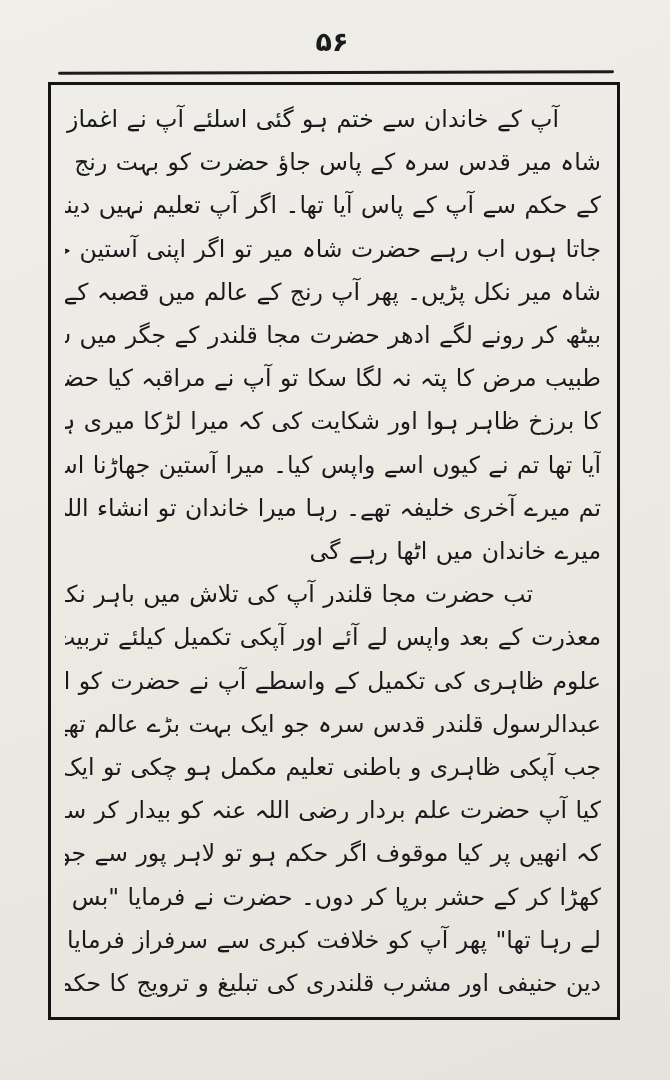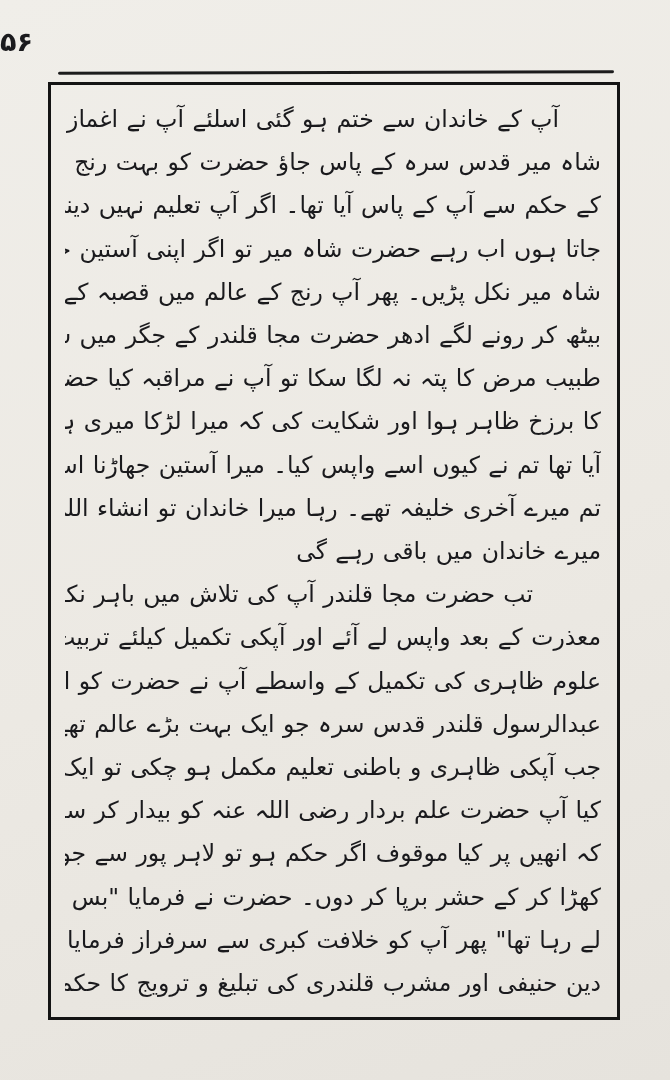--- a/index.html
+++ b/index.html
@@ -10,20 +10,21 @@
     background:var(--paper,#eae7e1);
     overflow:hidden;
   }
   .page{
     position:absolute;inset:0;
     background:linear-gradient(160deg,#f0eee9 0%,#ece9e3 55%,#e6e3dd 100%);
   }
   .page-number{
     position:absolute;
     top:26px;left:0;right:6px;
+    text-align:center;
     font-size:27px;
     font-weight:bold;
     letter-spacing:2px;
     color:var(--ink,#1a1a1d);
   }
   .header-rule{
     position:absolute;
     top:71px;left:58px;right:56px;
     height:2.5px;
     background:#1c1c1c;
@@ -67,21 +68,21 @@
         <div class="line p-start">آپ کے خاندان سے ختم ہو گئی اسلئے آپ نے اغماز کیا اور فرمایا لاہور</div>
         <div class="line">شاہ میر قدس سرہ کے پاس جاؤ حضرت کو بہت رنج ہوا اور فرمایا میں عم محترم</div>
         <div class="line">کے حکم سے آپ کے پاس آیا تھا۔ اگر آپ تعلیم نہیں دینی چاہتے تو میں واپس</div>
         <div class="line">جاتا ہوں اب رہے حضرت شاہ میر تو اگر اپنی آستین جھاڑ دوں تو کتنے</div>
         <div class="line">شاہ میر نکل پڑیں۔ پھر آپ رنج کے عالم میں قصبہ کے باہر ایک مندر میں</div>
         <div class="line">بیٹھ کر رونے لگے ادھر حضرت مجا قلندر کے جگر میں سخت درد اٹھا</div>
         <div class="line">طبیب مرض کا پتہ نہ لگا سکا تو آپ نے مراقبہ کیا حضرت عبدالقدوس قلندر</div>
         <div class="line">کا برزخ ظاہر ہوا اور شکایت کی کہ میرا لڑکا میری ہدایت پر تمہارے پاس</div>
         <div class="line">آیا تھا تم نے کیوں اسے واپس کیا۔ میرا آستین جھاڑنا اسلئے تھا کہ</div>
         <div class="line">تم میرے آخری خلیفہ تھے۔ رہا میرا خاندان تو انشاء اللہ دولت فقر ہمیشہ</div>
-        <div class="line short">میرے خاندان میں باقی رہے گی</div>
+        <div class="line short">میرے خاندان میں اٹھا رہے گی</div>
         <div class="line p-start2">تب حضرت مجا قلندر آپ کی تلاش میں باہر نکلے اور ڈھونڈ کر</div>
         <div class="line">معذرت کے بعد واپس لے آئے اور آپکی تکمیل کیلئے تربیت شروع کی</div>
         <div class="line">علوم ظاہری کی تکمیل کے واسطے آپ نے حضرت کو اپنے خلیفہ حضرت شاہ</div>
         <div class="line">عبدالرسول قلندر قدس سرہ جو ایک بہت بڑے عالم تھے کے پاس بھیجا</div>
         <div class="line">جب آپکی ظاہری و باطنی تعلیم مکمل ہو چکی تو ایک دن حضرت مجا قلندر نے پوچھا</div>
         <div class="line">کیا آپ حضرت علم بردار رضی اللہ عنہ کو بیدار کر سکتے ہیں آپ نے جواب دیا</div>
         <div class="line">کہ انھیں پر کیا موقوف اگر حکم ہو تو لاہر پور سے جونپور تک تمام مردوں کو</div>
         <div class="line">کھڑا کر کے حشر برپا کر دوں۔ حضرت نے فرمایا "بس بس میں تو امتحان</div>
         <div class="line">لے رہا تھا" پھر آپ کو خلافت کبری سے سرفراز فرمایا اور دنیا میں گھوم کر</div>
         <div class="line">دین حنیفی اور مشرب قلندری کی تبلیغ و ترویج کا حکم دیا۔ حضرت مجا قلندر</div>

